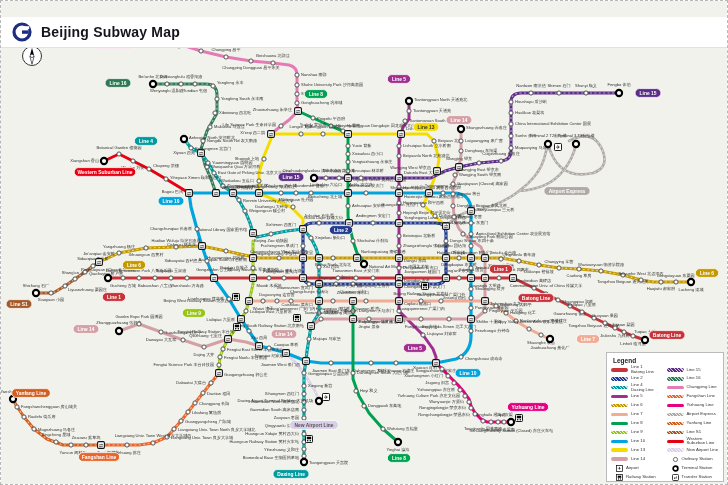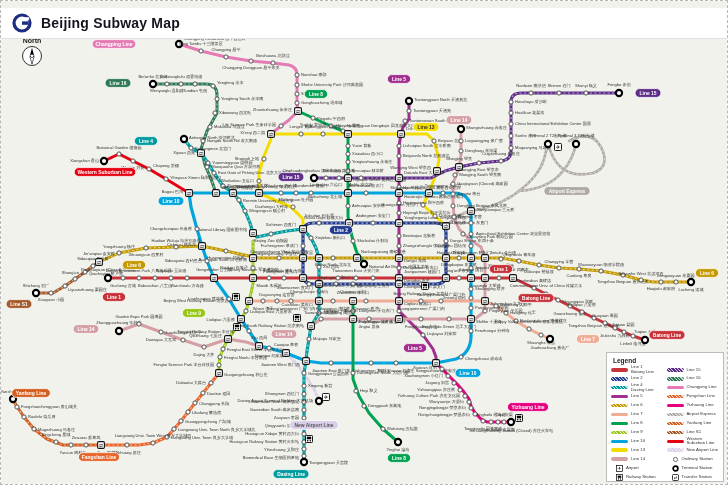--- a/index.html
+++ b/index.html
@@ -1,18 +1,18 @@
 <!DOCTYPE html>
 <html><head>
 <meta charset="utf-8">
 <style>
   html,body{margin:0;padding:0;}
   body{width:728px;height:485px;overflow:hidden;font-family:"Liberation Sans",sans-serif;background:#fff;}
   #frame{position:relative;width:726px;height:483px;border:1px dashed #b8b8b8;overflow:hidden;}
-  #header{position:absolute;left:0;top:7px;width:100%;height:30px;background:#fff;border-bottom:1px solid #e2e2e2;z-index:30;display:flex;align-items:center;}
+  #header{position:absolute;left:0;top:16px;width:100%;height:30px;background:#fff;border-bottom:1px solid #e2e2e2;z-index:30;display:flex;align-items:center;}
   #logo{margin-left:10px;width:22px;height:22px;}
   #title{margin-left:8px;font-size:14px;font-weight:bold;color:#14141e;letter-spacing:.2px;}
   #map{position:absolute;left:0;top:0;width:728px;height:485px;z-index:5;background:#f1f2ec;}
   #mapsvg{position:absolute;left:0;top:0;}
   #compass{position:absolute;left:20px;top:36px;z-index:20;text-align:center;color:#222;}
   #compass .nlabel{font-size:7px;font-weight:bold;margin-bottom:1px;}
   #legend{position:absolute;left:605px;top:351px;width:118px;height:130px;background:#fff;border:1px solid #bbb;z-index:25;padding:3px 4px;box-sizing:border-box;}
   #legend .ltitle{font-size:6.5px;font-weight:bold;color:#222;margin:1px 0 2px 2px;}
   #legend .cols{display:flex;gap:3px;}
   #legend .col{flex:1;}

